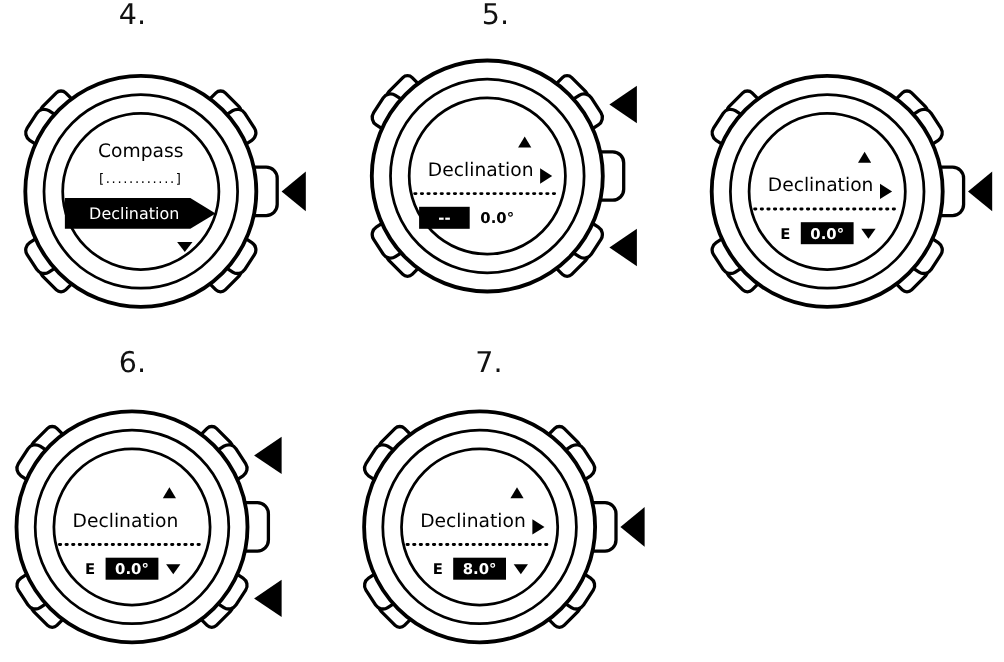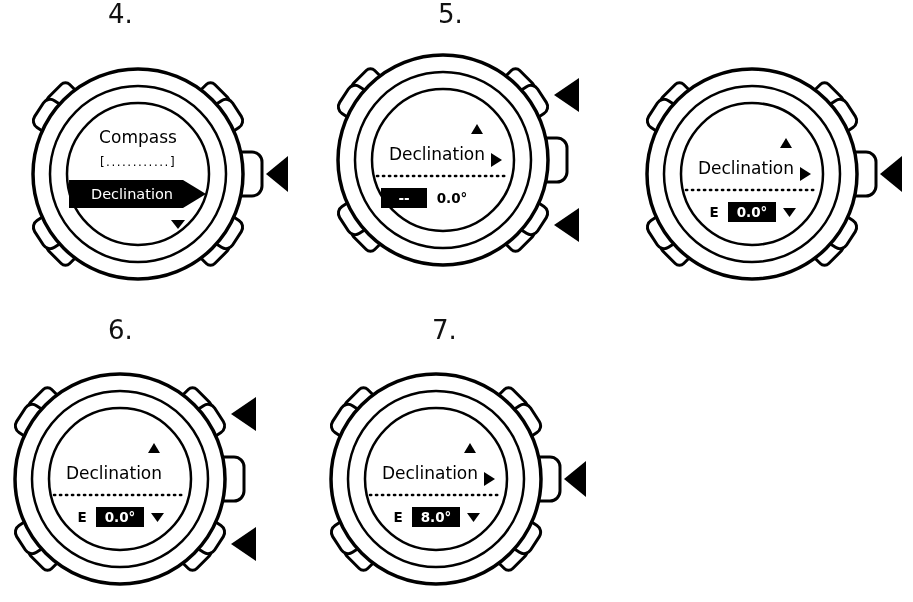--- a/index.html
+++ b/index.html
@@ -42,21 +42,21 @@
         <circle cx="118" cy="122" r="71" fill="#ffffff" stroke="#000000" stroke-width="2.5"></circle>
       </g>
     </defs>
   </svg>
 
   <div class="step-label" style="left:108px;top:0px">4.</div>
   <div class="step-label" style="left:438px;top:0px">5.</div>
   <div class="step-label" style="left:108px;top:316px">6.</div>
   <div class="step-label" style="left:432px;top:316px">7.</div>
 
-  <div class="watch-unit" style="left:20px;top:52px">
+  <div class="watch-unit" style="left:10px;top:52px">
     <svg width="270" height="245" viewBox="0 0 270 245">
       <use href="#watch-body"></use>
       <g>
         <text x="118" y="91" class="t-title">Compass</text>
         <text x="118" y="114" class="t-ph">[............]</text>
         <path d="M49 128 H163 L186 142 L163 156 H49 Z" fill="#000000"></path>
         <text x="112" y="147" class="t-bar">Declination</text>
         <polygon points="151,168 165,168 158,177" fill="#000000"></polygon>
       </g>
       <polygon points="268,104 268,140 246,122" fill="#000000"></polygon>

